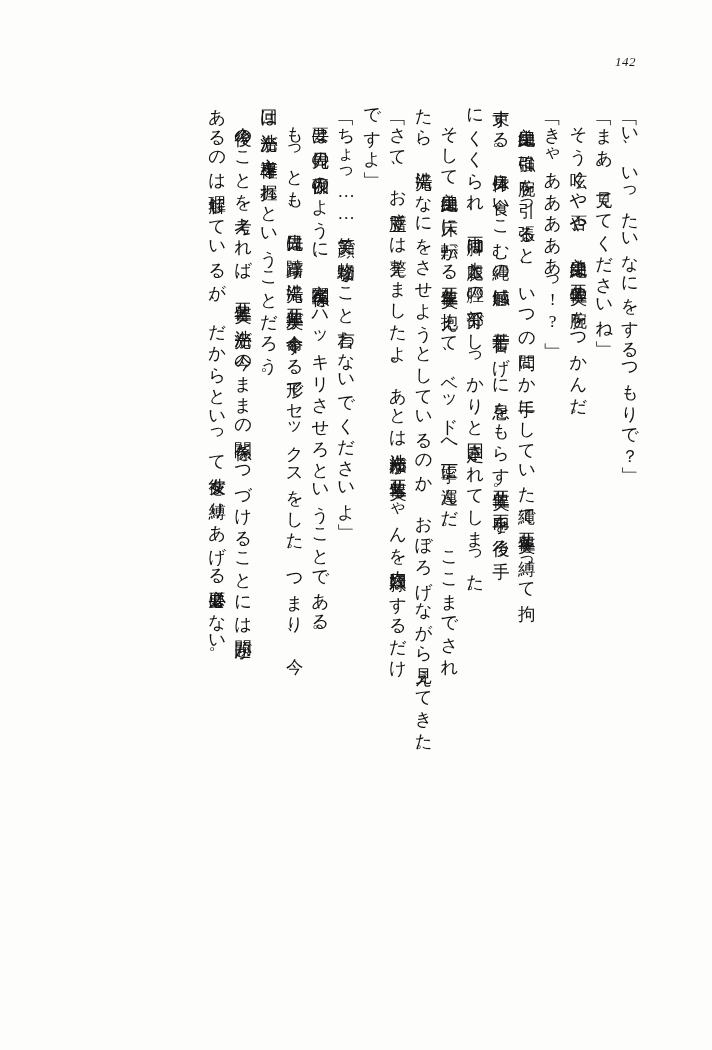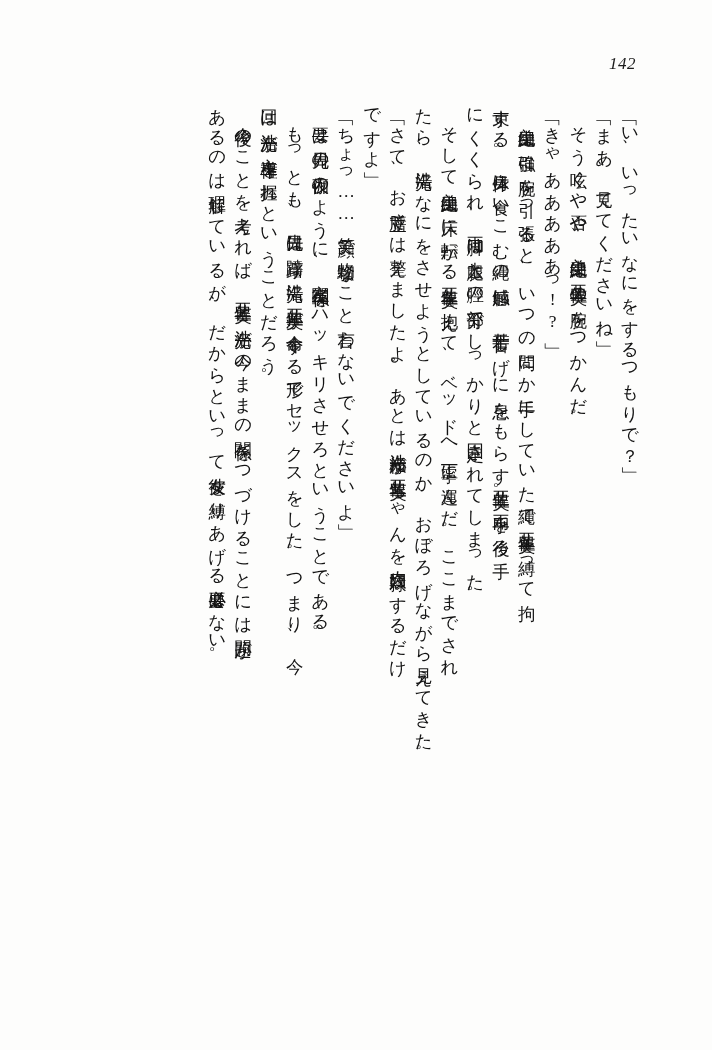--- a/index.html
+++ b/index.html
@@ -13,21 +13,21 @@
     height: 1050px;
     background: #fdfdfc;
     overflow: hidden;
     font-family: "Liberation Serif", "DejaVu Serif", serif;
     color: #131313;
   }
   .page-number {
     position: absolute;
     top: 54px;
     right: 76px;
-    font-size: 17px;
+    font-size: 13px;
     font-style: italic;
     font-family: "Liberation Serif", "DejaVu Serif", serif;
     color: #1b1b1b;
     letter-spacing: 0.5px;
   }
   .text-body {
     position: absolute;
     top: 96px;
     right: 74px;
     bottom: 64px;

